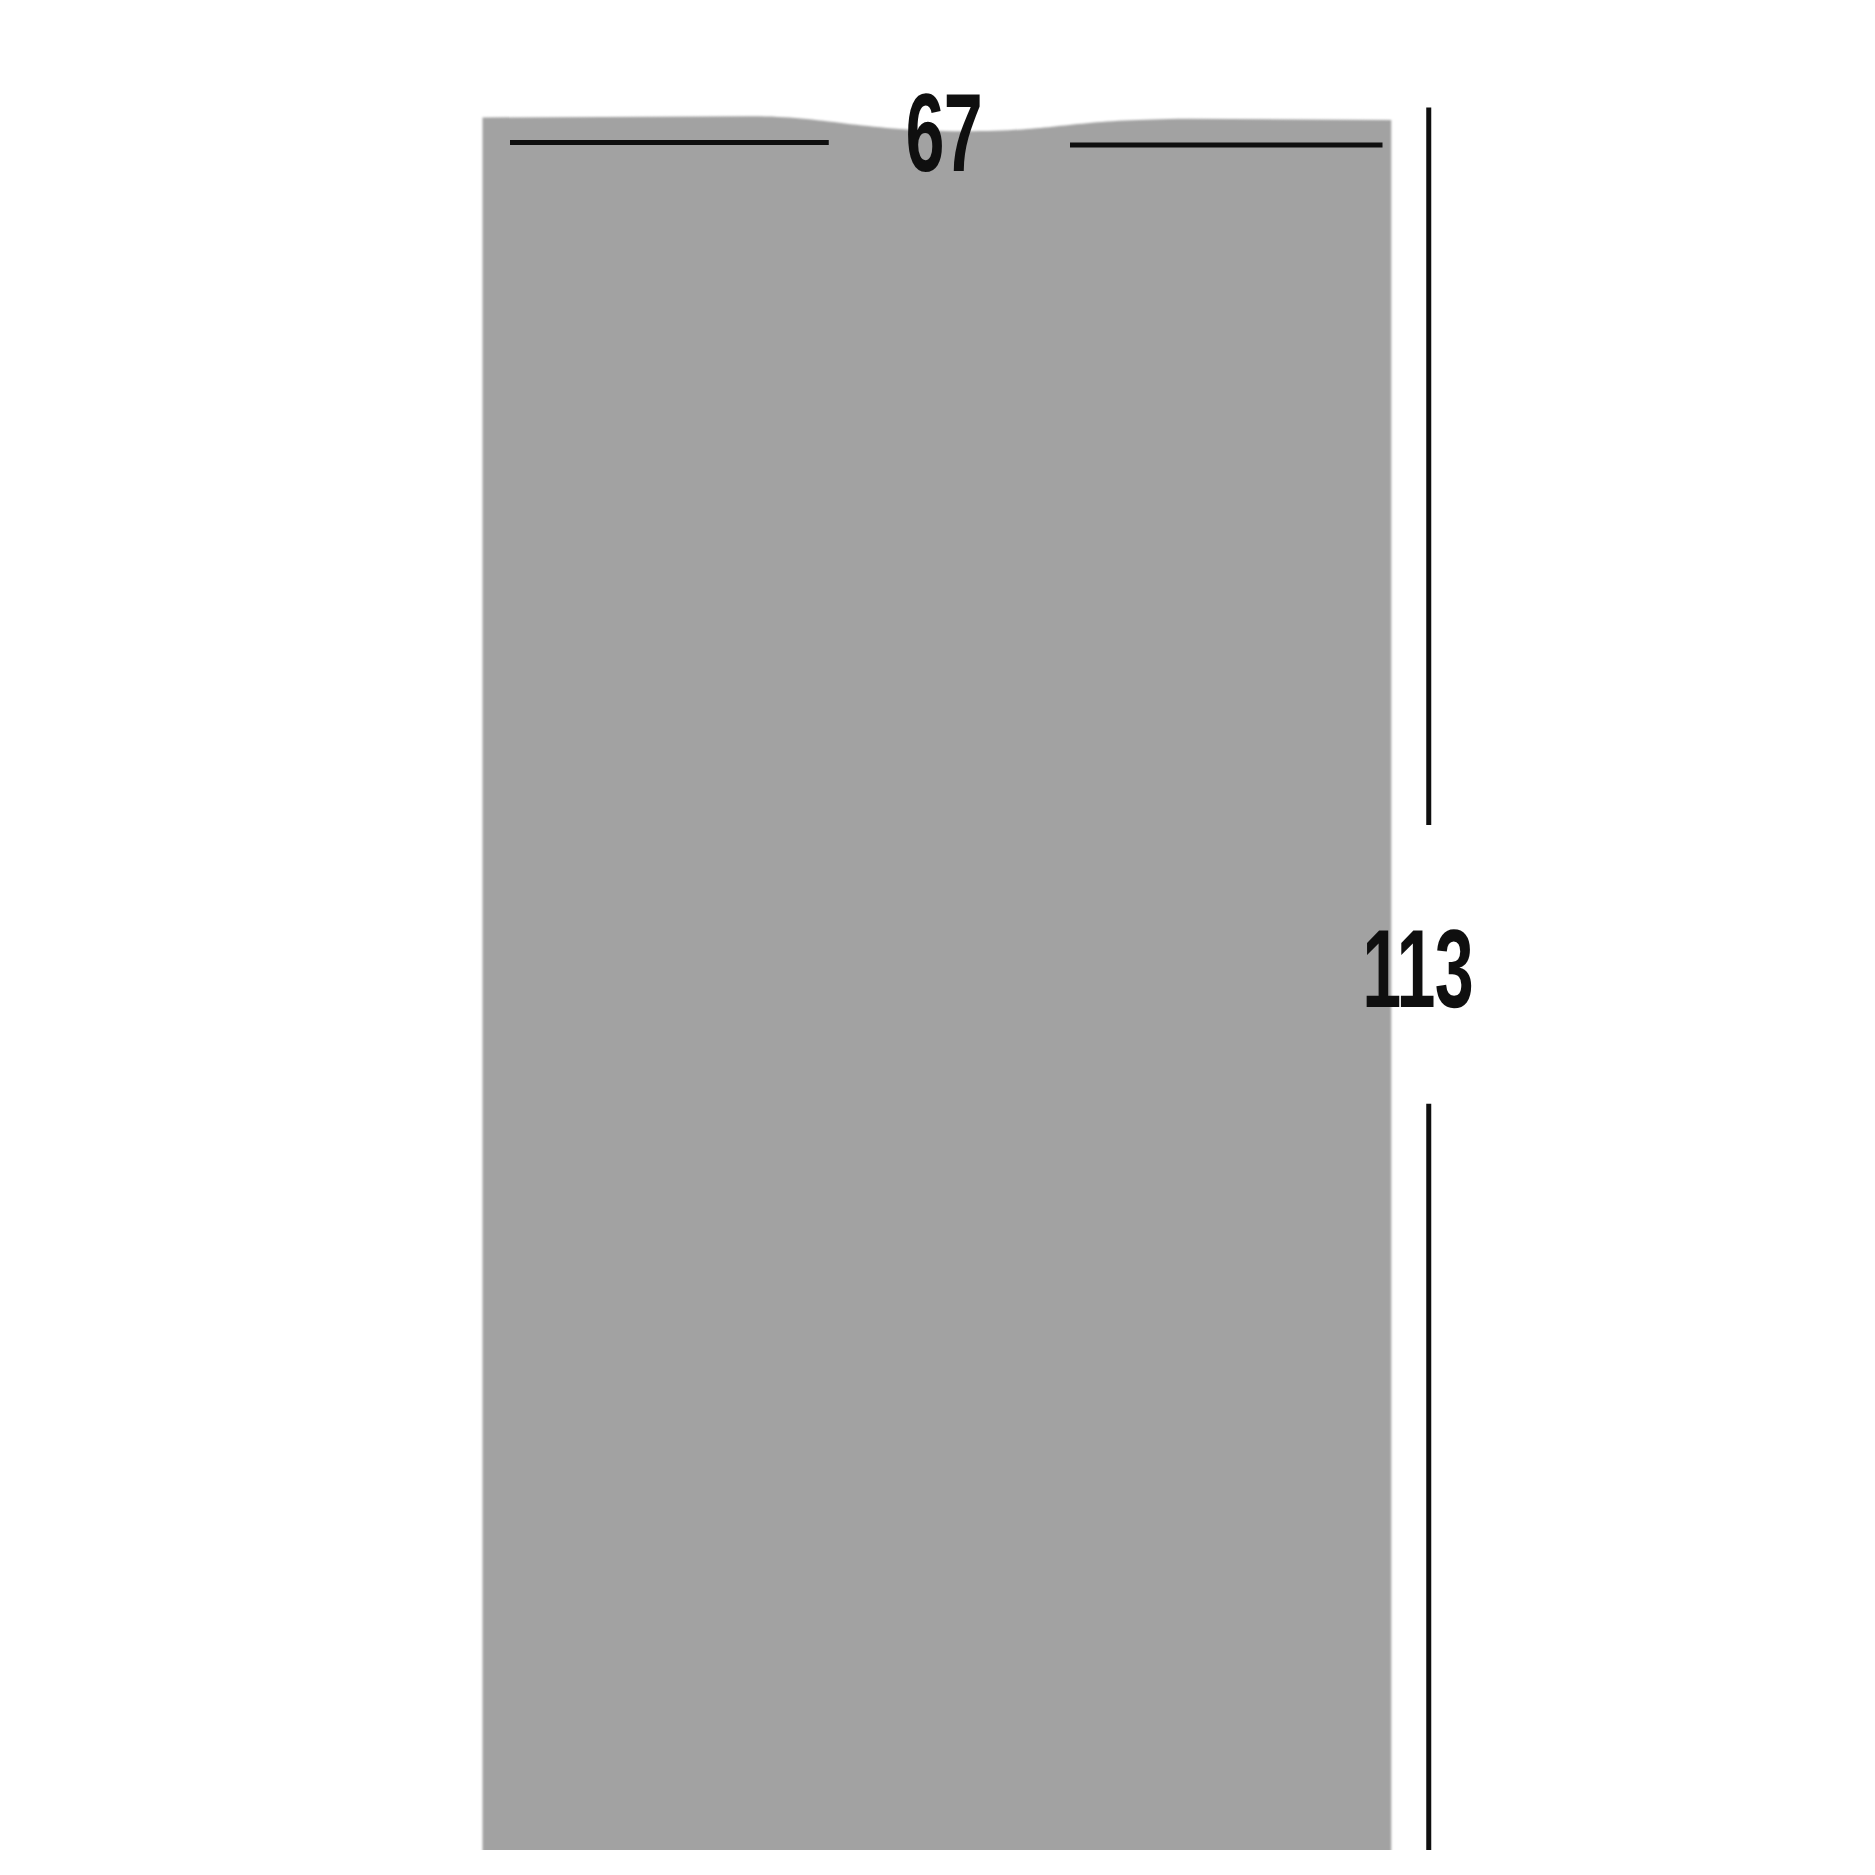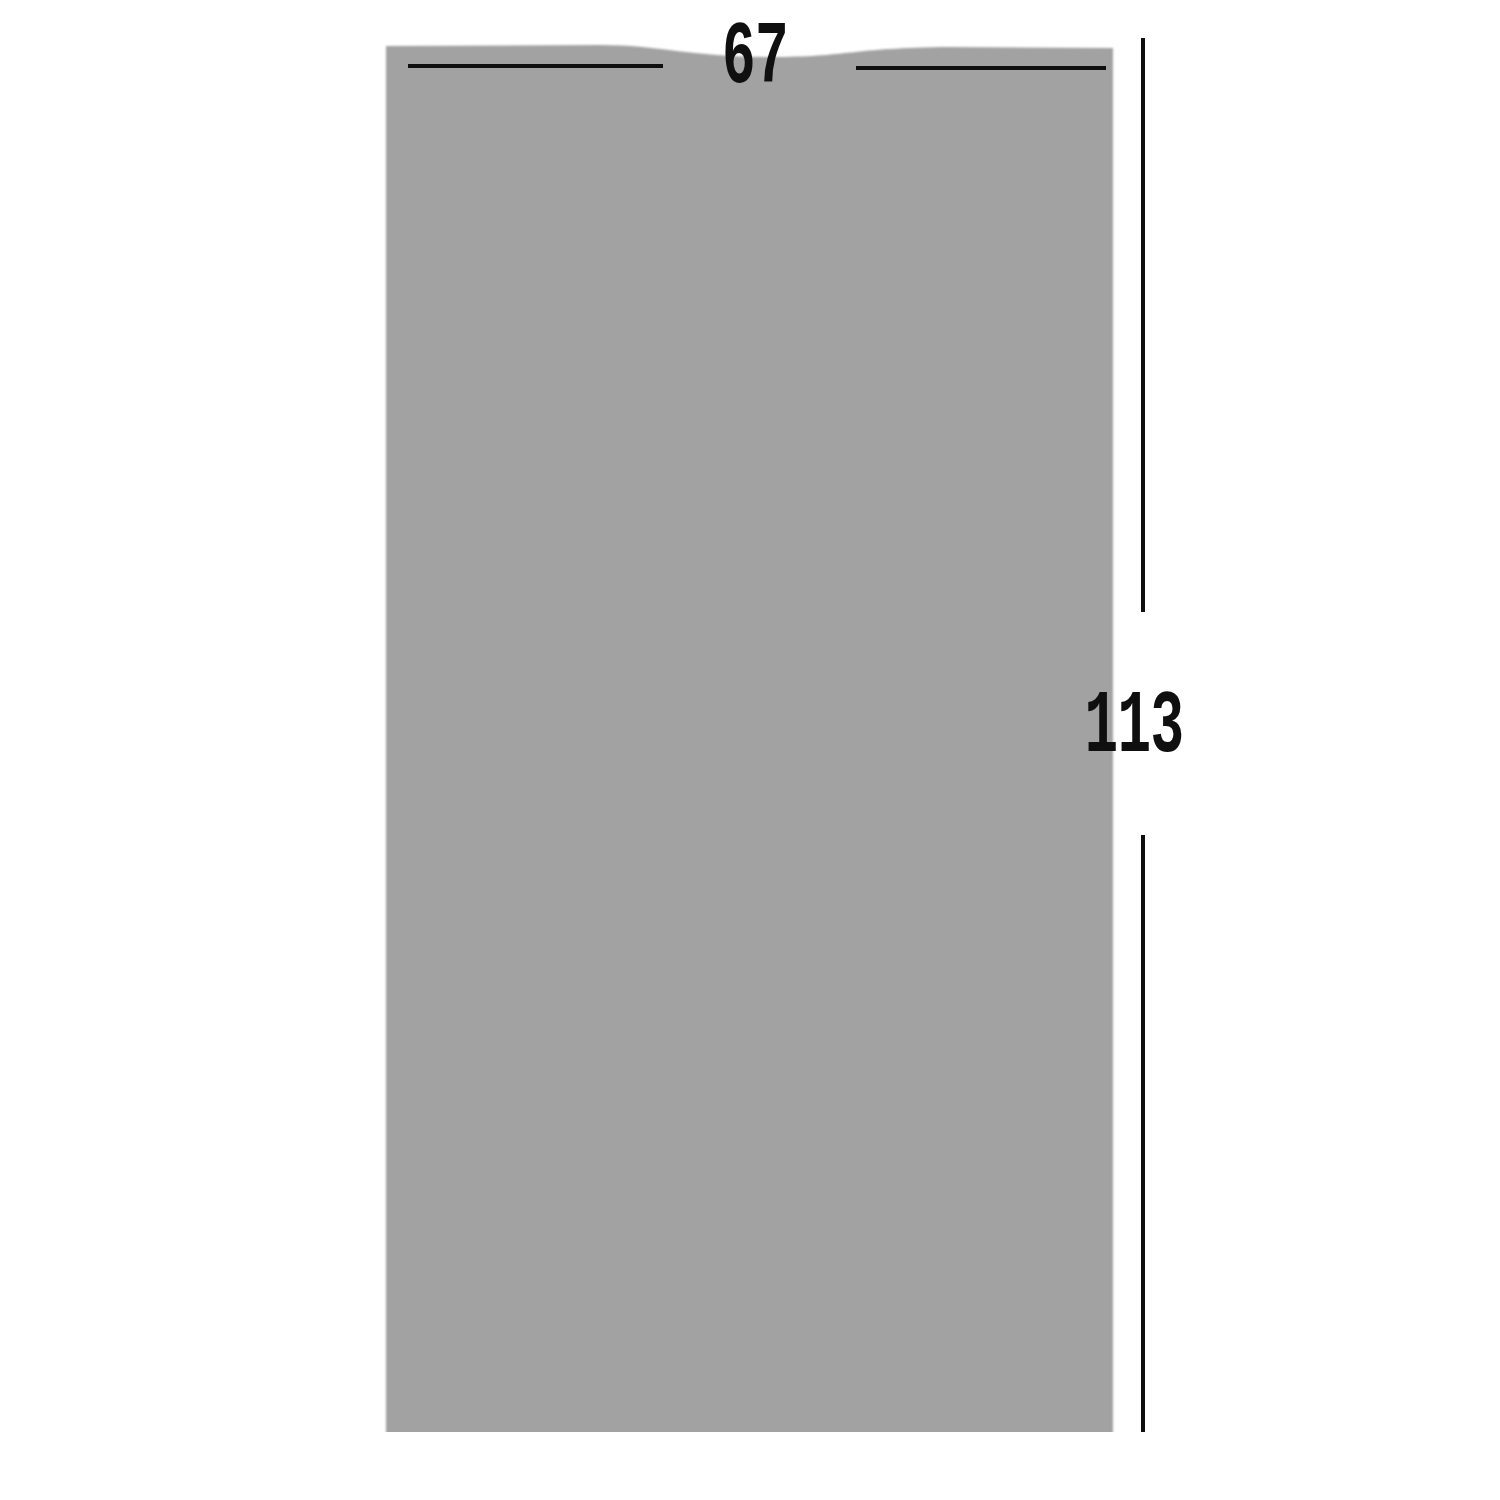--- a/index.html
+++ b/index.html
@@ -6,21 +6,22 @@
     margin: 0;
     padding: 0;
     background: #ffffff;
   }
   .stage {
     position: relative;
     width: 1500px;
     height: 1432px;
     background: #ffffff;
     overflow: hidden;
-    font-family: Liberation Mono, monospace;
+    font-family: Liberation Sans, sans-serif;
+    margin-top: 48px;
   }
   .silhouette-svg {
     position: absolute;
     left: 0;
     top: 0;
     width: 1500px;
     height: 1500px;
     filter: blur(0.8px);
   }
   .dim-line {

